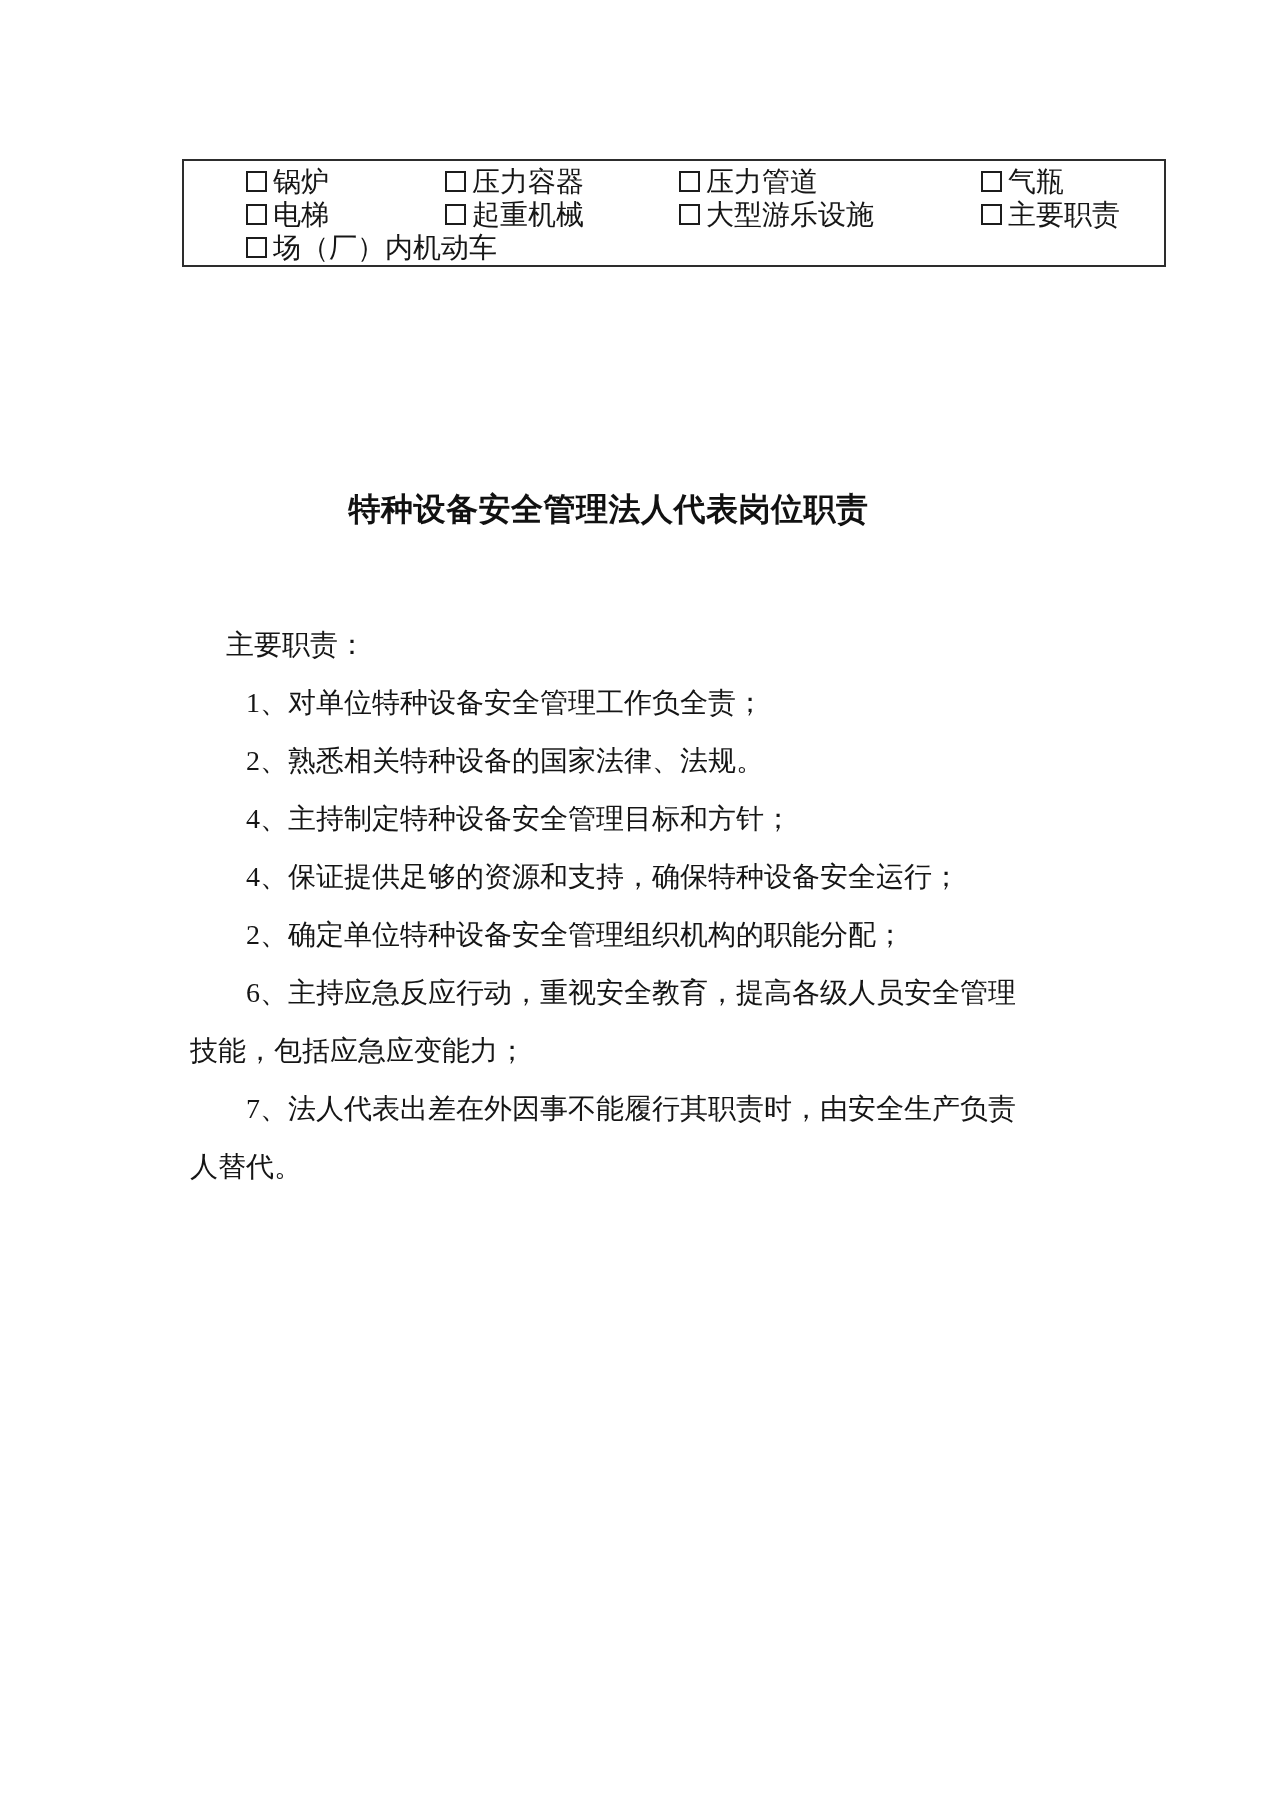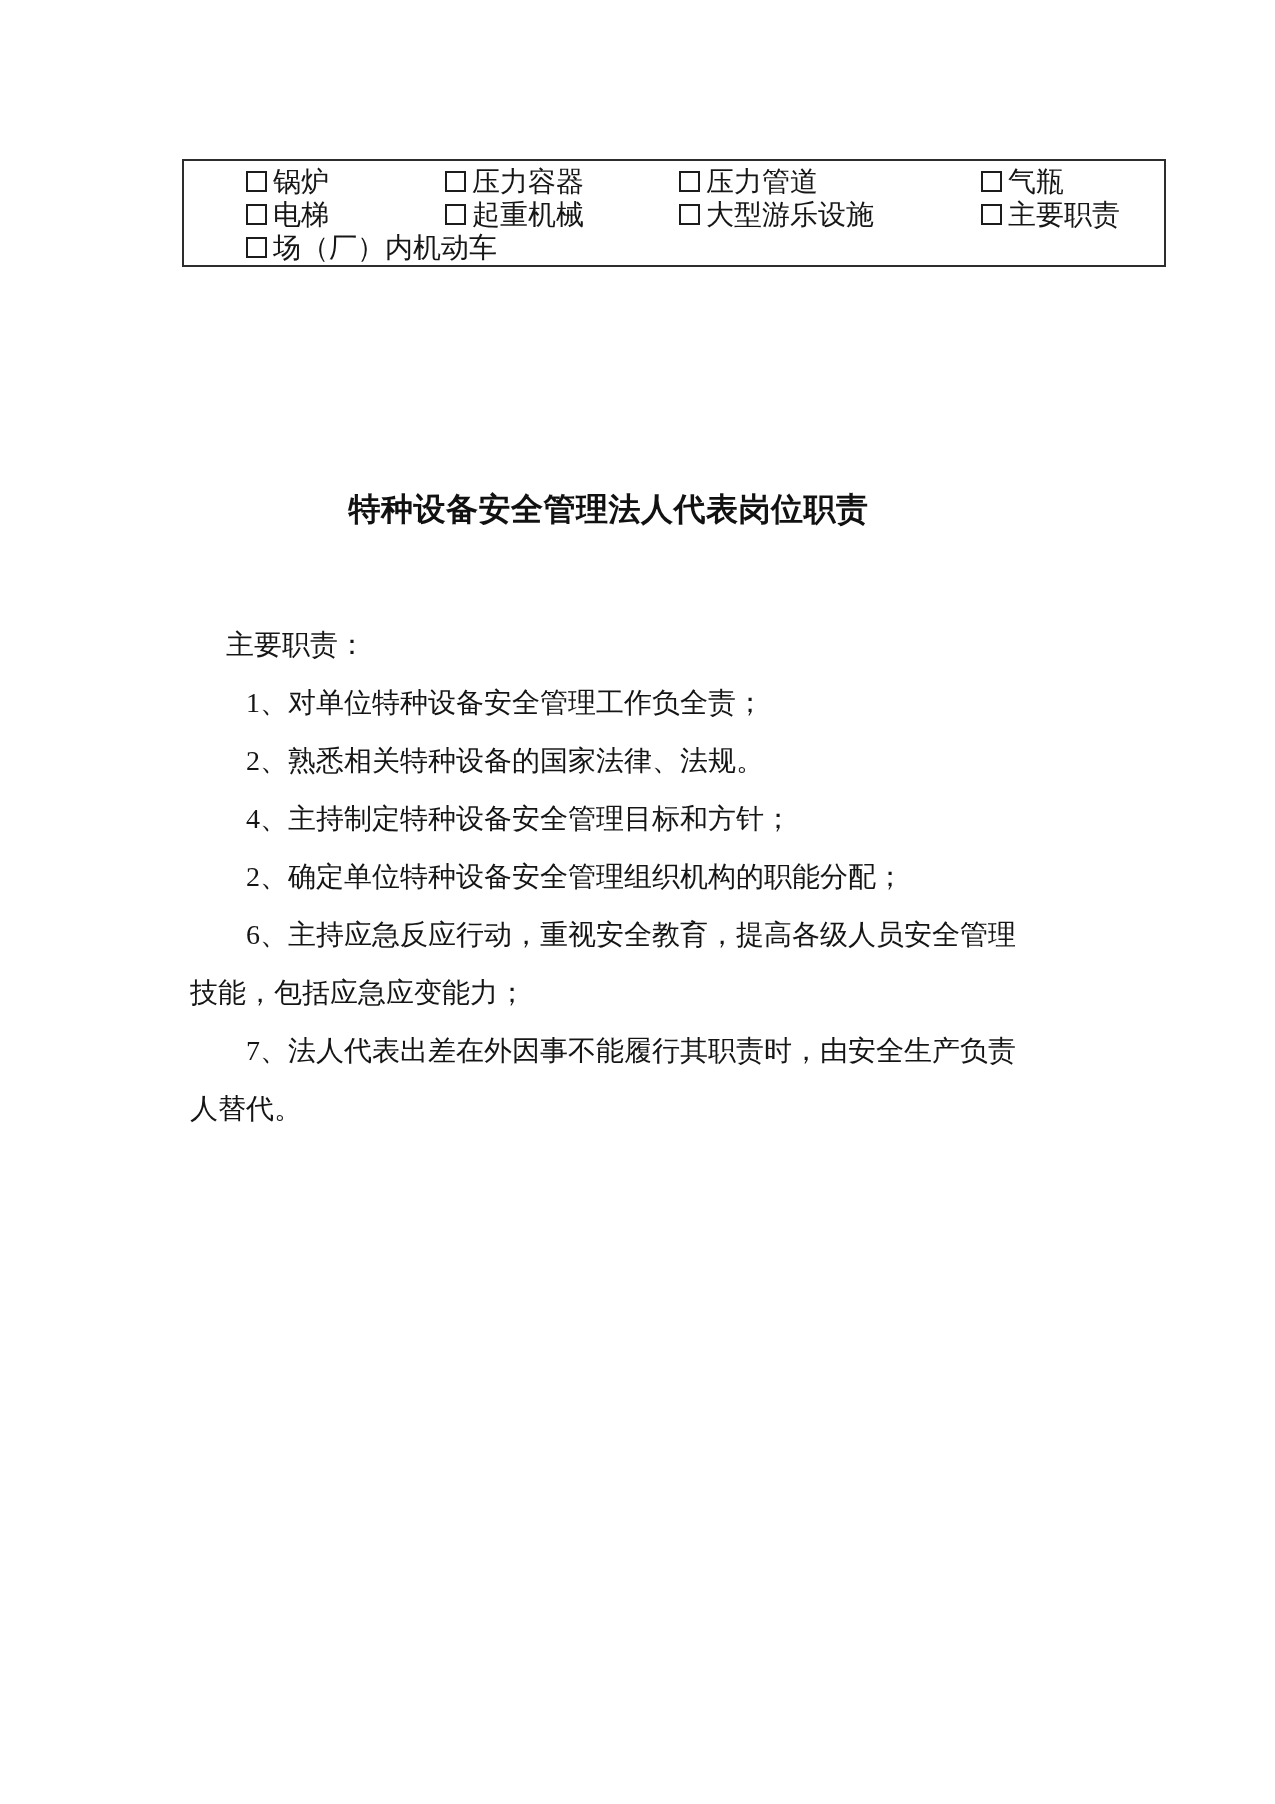--- a/index.html
+++ b/index.html
@@ -120,20 +120,21 @@
       </div>
     </div>
 
   <h1 class="doc-title">特种设备安全管理法人代表岗位职责</h1>
 
   <div class="body-block" id="bodyBlock">
       <div class="bline section">主要职责：</div>
       <div class="bline item">1、对单位特种设备安全管理工作负全责；</div>
       <div class="bline item">2、熟悉相关特种设备的国家法律、法规。</div>
       <div class="bline item">4、主持制定特种设备安全管理目标和方针；</div>
+      <div class="bline item">4、保证提供足够的资源和支持，确保特种设备安全运行；</div>
       <div class="bline item">2、确定单位特种设备安全管理组织机构的职能分配；</div>
       <div class="bline item">6、主持应急反应行动，重视安全教育，提高各级人员安全管理</div>
       <div class="bline flush">技能，包括应急应变能力；</div>
       <div class="bline item">7、法人代表出差在外因事不能履行其职责时，由安全生产负责</div>
       <div class="bline flush">人替代。</div>
     </div>
 
 </div>
 
 </body></html>

